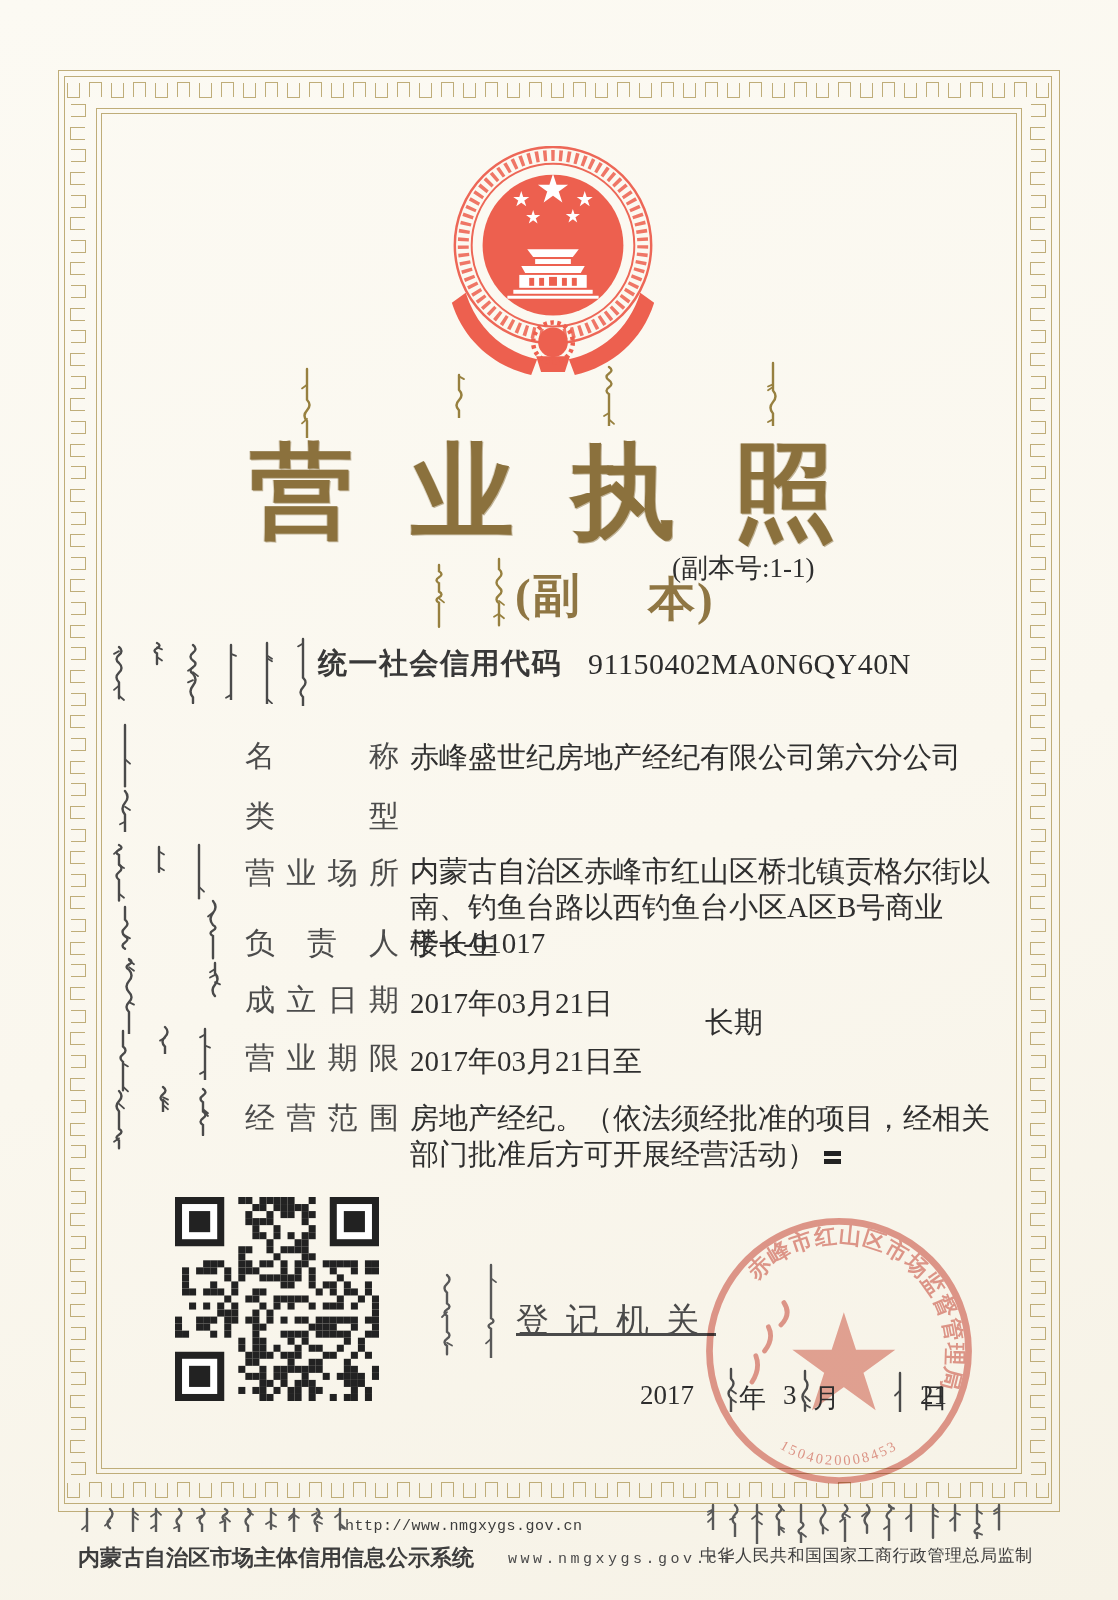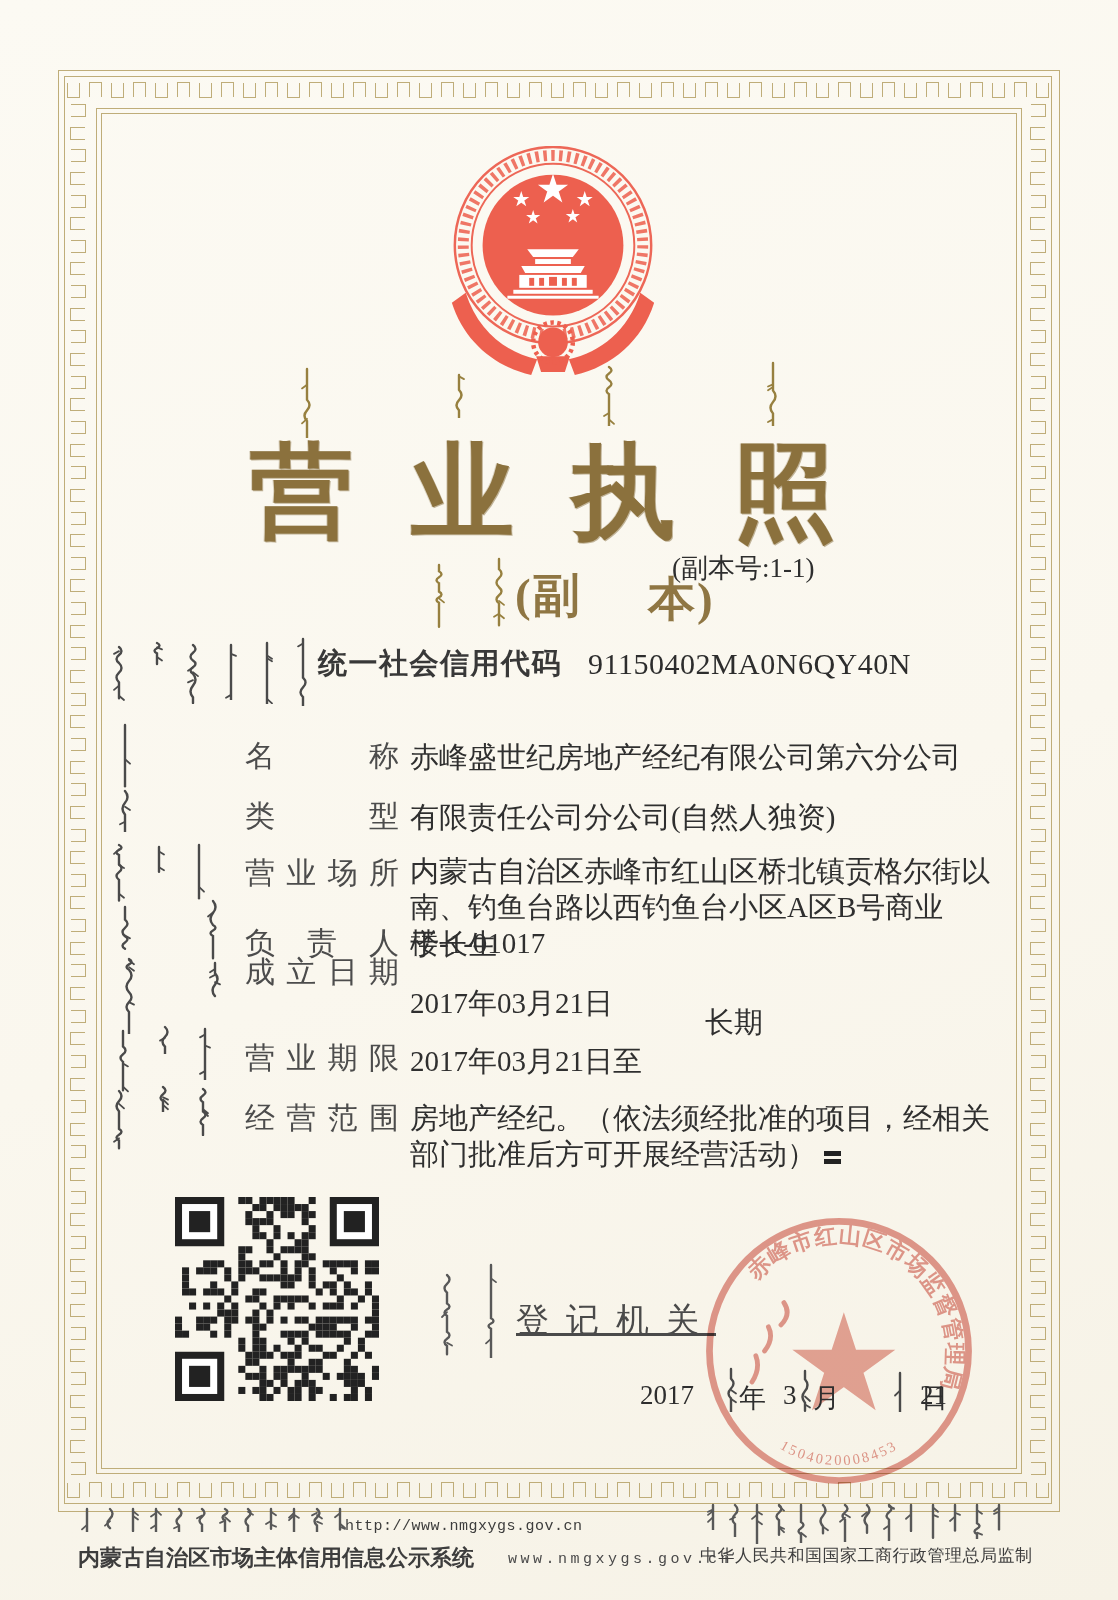--- a/index.html
+++ b/index.html
@@ -334,29 +334,28 @@
   <div class="abs sub-close">本)</div>
   <div class="abs copy-note">(副本号:1-1)</div>
 
   <div class="abs codelab">统一社会信用代码</div>
   <div class="abs codeval">91150402MA0N6QY40N</div>
 
   <div class="abs lab" style="top:736px">名称</div>
   <div class="abs val" style="top:739px">赤峰盛世纪房地产经纪有限公司第六分公司</div>
 
   <div class="abs lab" style="top:796px">类型</div>
-  <div class="abs val" style="top:799px">有限责任公司分公司(自然人独资)</div>
 
   <div class="abs lab" style="top:853px">营业场所</div>
   <div class="abs val wrap" style="top:853px">内蒙古自治区赤峰市红山区桥北镇贡格尔街以南、钓鱼台路以西钓鱼台小区A区B号商业楼-1-01017</div>
 
   <div class="abs lab" style="top:923px">负责人</div>
   <div class="abs val" style="top:926px">于长生</div>
 
-  <div class="abs lab" style="top:952px">成立日期</div>
+  <div class="abs lab" style="top:980px">成立日期</div>
   <div class="abs val" style="top:985px">2017年03月21日</div>
 
   <div class="abs lab" style="top:1038px">营业期限</div>
   <div class="abs val" style="top:1043px">2017年03月21日至</div>
   <div class="abs val" style="top:1004px;left:705px">长期</div>
 
   <div class="abs lab" style="top:1098px">经营范围</div>
   <div class="abs val wrap" style="top:1100px"><span>房地产经纪。（依法须经批准的项目，经相关部门批准后方可开展经营活动）</span><span class="endmark"><i></i><i></i></span></div>
 
   <div class="abs qr" id="qr"><svg width="204" height="204" viewBox="0 0 203 203">

